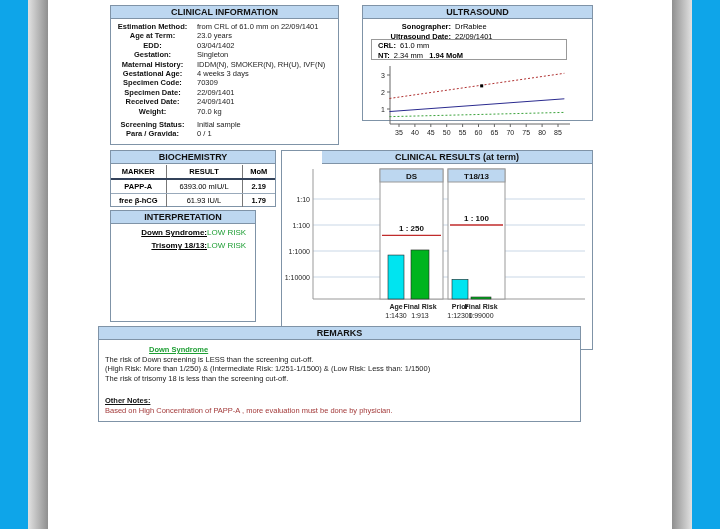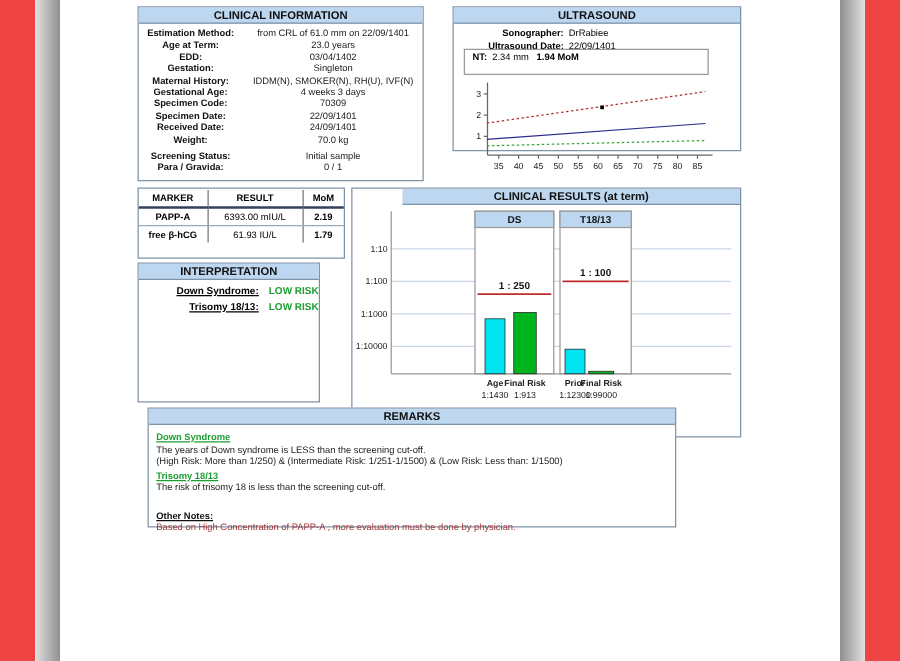--- a/index.html
+++ b/index.html
@@ -1,32 +1,32 @@
 <!DOCTYPE html>
 <html><head>
 <meta charset="utf-8">
 <style>
   * { margin:0; padding:0; box-sizing:border-box; }
   body { background:#cfcfcf; font-family:"Liberation Sans","DejaVu Sans",sans-serif; }
-  #canvas { position:relative; width:720px; height:529px; background:#ef4444; overflow:hidden; }
+  #canvas { position:relative; width:720px; height:529px; background:#0ea5e9; overflow:hidden; }
   #paper { position:absolute; left:48px; top:0; width:624px; height:529px; background:#ffffff; }
   .shadow-left  { position:absolute; left:28px;  top:0; width:20px; height:529px;
                   background:linear-gradient(to right,#e2e2e2,#8f8f8f); }
   .shadow-right { position:absolute; left:672px; top:0; width:20px; height:529px;
                   background:linear-gradient(to right,#8f8f8f,#e2e2e2); }
 
   .rbox { position:absolute; background:#fff; border:1px solid #7f93a7; }
   .rbox-header { height:13px; background:#bdd7f0; border-bottom:1px solid #7f93a7;
                  text-align:center; font-weight:bold; font-size:9px; line-height:13px; color:#111; }
 
   
   .kv-grid { display:grid; grid-template-columns:83px 1fr; column-gap:3px; padding:3px 2px 0 0;
              font-size:7.5px; line-height:9.4px; }
   .kv-grid .k { text-align:center; font-weight:bold; color:#111; white-space:nowrap; }
-  .kv-grid .v { text-align:center; color:#222; white-space:nowrap; }
+  .kv-grid .v { text-align:left; color:#222; white-space:nowrap; }
   .kv-gap { height:4px; grid-column:1 / 3; }
 
   
   .us-grid { display:grid; grid-template-columns:88px 1fr; column-gap:4px; padding:3px 2px 0 0;
              font-size:7.5px; line-height:9.6px; }
   .us-grid .k { text-align:right; font-weight:bold; white-space:nowrap; }
   .us-grid .v { text-align:left; white-space:nowrap; }
   .meas-box { position:absolute; left:8px; top:33px; width:196px; height:21px;
               border:1px solid #999; font-size:7.5px; line-height:9.5px; padding:1px 0 0 6px; }
   .meas-row b { font-weight:bold; }
@@ -42,25 +42,25 @@
   table.bio th, table.bio td { text-align:center; padding:2px 1px; border-right:1px solid #777;margin-left:36px; }
   table.bio th:last-child, table.bio td:last-child { border-right:none; }
   table.bio td { border-bottom:1px solid #9ab; }
   table.bio tr:last-child td { border-bottom:none; }
   .bold { font-weight:bold; }
 
   
   .interp-row { display:grid; grid-template-columns:96px 1fr; column-gap:0;
                 font-size:8px; line-height:13px; }
   .interp-row .k { text-align:right; font-weight:bold; text-decoration:underline; }
-  .interp-row .v { font-weight:bold; color:#1d9e33;text-align:right; }
+  .interp-row .v { font-weight:normal; color:#1d9e33; }
 
   
   .remarks-body { padding:3px 6px; font-size:7.5px; line-height:9.5px; color:#222; }
-  .rem-head-green { color:#1d9e33; font-weight:bold; text-decoration:underline; margin-top:2px; }
+  .rem-head-green { color:#1d9e33; font-weight:bold; text-decoration:underline; margin-top:2px;margin-left:44px; }
   .rem-head-black { color:#111; font-weight:bold; text-decoration:underline; margin-top:13px; }
   .rem-line { color:#222; }
   .rem-line-red { color:#a33a3a; }
 
   svg text { font-family:"Liberation Sans","DejaVu Sans",sans-serif; }
 </style>
 </head>
 <body>
 
 <div id="canvas">
@@ -101,20 +101,24 @@
 
   <div class="rbox" style="left:362px; top:5px; width:231px; height:116px;">
     <div class="rbox-header">ULTRASOUND</div>
     <div class="us-grid">
       <div class="k">Sonographer:</div>
       <div class="v">DrRabiee</div>
       <div class="k">Ultrasound Date:</div>
       <div class="v">22/09/1401</div>
     </div>
     <div class="meas-box">
+      <div class="meas-row">
+        <b>CRL:</b>&nbsp;
+        <span>61.0 mm</span>
+      </div>
       <div class="meas-row">
         <b>NT:</b>&nbsp;
         <span>2.34 mm</span>&nbsp;&nbsp;
         <b>1.94 MoM</b>
       </div>
     </div>
     <svg style="position:absolute; left:0; top:55px; width:231px; height:84px;" viewBox="0 0 231 84">
         <line x1="27" y1="5" x2="27" y2="63" stroke="#666" stroke-width="1"></line>
         <line x1="27" y1="63" x2="207" y2="63" stroke="#666" stroke-width="1"></line>
         <line x1="24" y1="48" x2="27" y2="48" stroke="#666" stroke-width="1"></line>
@@ -148,20 +152,21 @@
         <polyline points="26.46,37.459999999999994 201.36,12.299999999999997" fill="none" stroke="#b03030" stroke-width="1" stroke-dasharray="2,2"></polyline>
         <polyline points="26.46,50.55 201.36,37.8" fill="none" stroke="#2b2b8f" stroke-width="1" stroke-dasharray="none"></polyline>
         <polyline points="26.46,55.65 201.36,51.4" fill="none" stroke="#3aa23a" stroke-width="1" stroke-dasharray="2,2"></polyline>
         <rect x="117.18" y="23.380000000000003" width="3" height="3" fill="#000000"></rect>
       </svg>
     <div class="nt-axis-label">NT</div>
     <div class="crl-axis-label">CRL</div>
   </div>
 
   <div class="rbox" style="left:110px; top:150px; width:166px; height:57px;">
+    <div class="rbox-header">BIOCHEMISTRY</div>
     <table class="bio">
       <colgroup>
           <col style="width:55px">
           <col style="width:76px">
           <col style="width:33px">
         </colgroup>
       <tbody>
           <tr>
         <th>MARKER</th>
         <th>RESULT</th>
@@ -226,25 +231,24 @@
         <line x1="168" y1="61" x2="221" y2="61" stroke="#c02b2b" stroke-width="1.4"></line>
         <rect x="170" y="115.33753289742435" width="16" height="19.662467102575647" fill="#00e4f0" stroke="#222" stroke-width="0.6"></rect>
         <text x="178" y="145" font-size="7" fill="#222" text-anchor="middle" font-weight="bold">Prior</text>
         <text x="178" y="154" font-size="7" fill="#222" text-anchor="middle">1:12300</text>
         <rect x="189" y="133" width="20" height="2" fill="#00b41e" stroke="#222" stroke-width="0.6"></rect>
         <text x="199" y="145" font-size="7" fill="#222" text-anchor="middle" font-weight="bold">Final Risk</text>
         <text x="199" y="154" font-size="7" fill="#222" text-anchor="middle">1:99000</text>
       </svg>
   </div>
 
-  <div class="rbox" style="left:118px; top:326px; width:423px; height:96px;">
+  <div class="rbox" style="left:98px; top:326px; width:483px; height:96px;">
     <div class="rbox-header">REMARKS</div>
     <div class="remarks-body">
       <div class="rem-head-green">Down Syndrome</div>
-      <div class="rem-line">The years of Down syndrome is LESS than the screening cut-off.</div>
+      <div class="rem-line">The risk of Down screening is LESS than the screening cut-off.</div>
       <div class="rem-line">(High Risk: More than 1/250) &amp; (Intermediate Risk: 1/251-1/1500) &amp; (Low Risk: Less than: 1/1500)</div>
-      <div class="rem-head-green">Trisomy 18/13</div>
       <div class="rem-line">The risk of trisomy 18 is less than the screening cut-off.</div>
       <div class="rem-head-black">Other Notes:</div>
       <div class="rem-line rem-line-red">Based on High Concentration of  PAPP-A  , more evaluation must be done by physician.</div>
     </div>
   </div>
 </div>
 
 </body></html>

